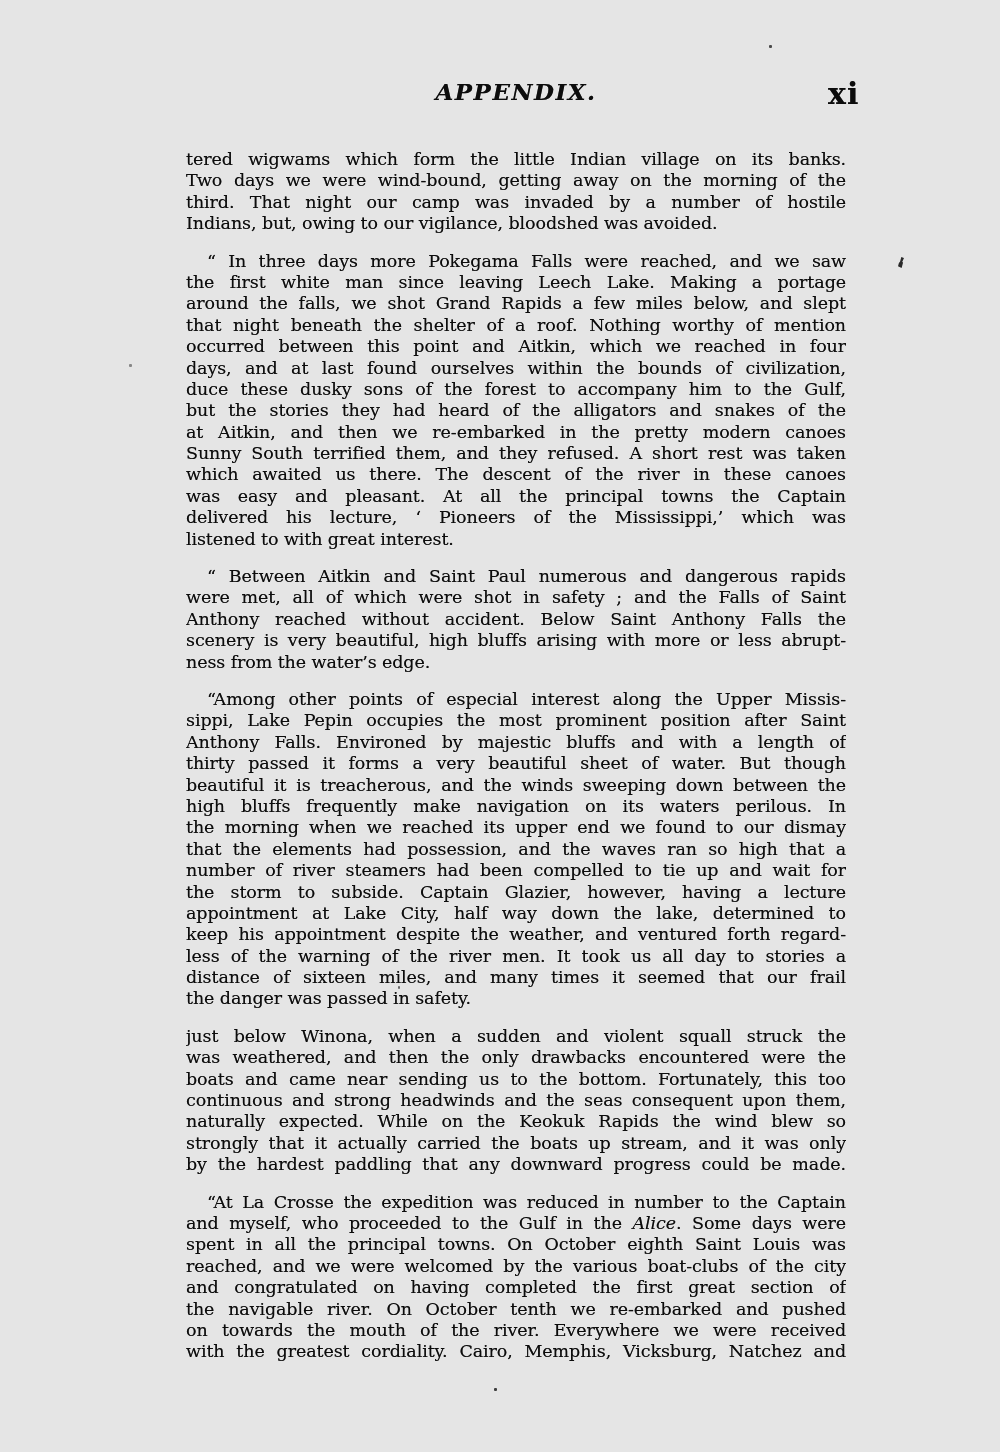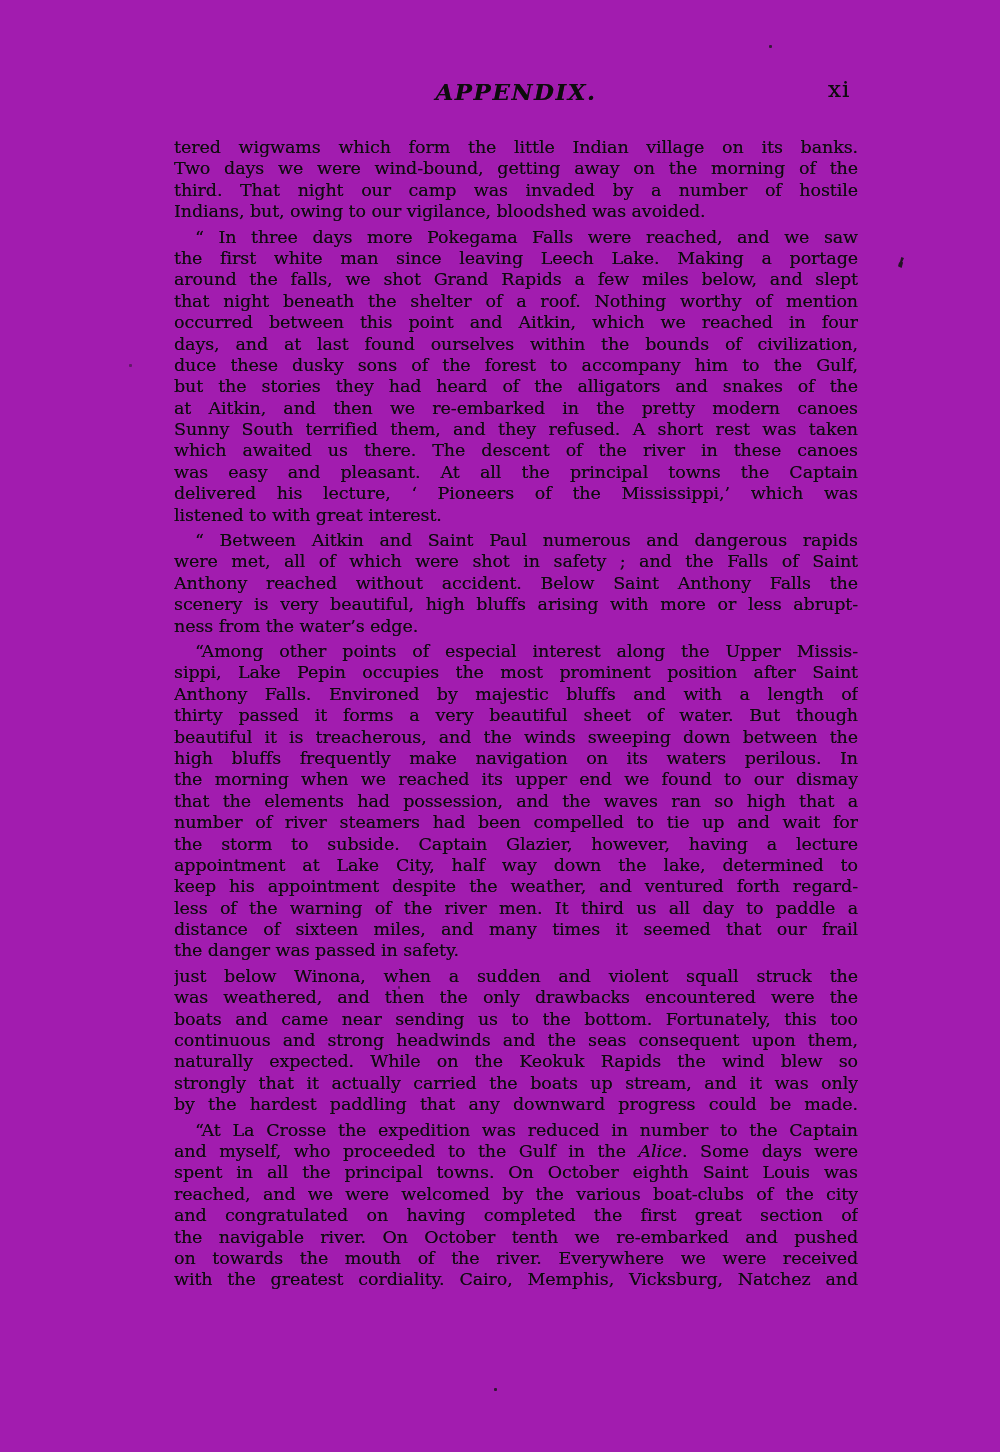--- a/index.html
+++ b/index.html
@@ -8,54 +8,54 @@
     height: 1452px;
     background: #ffffff;
     position: relative;
     font-family: "DejaVu Serif", serif;
     color: #0c0c0c;
     overflow: hidden;
   }
   .page {
     position: absolute;
     inset: 0;
-    background: #a21caf;
+    background: #e5e5e5;
   }
   .page-header {
     position: absolute;
     left: 170px;
     top: 78px;
     width: 692px;
     text-align: center;
     font-style: italic;
     font-weight: 700;
     font-size: 23px;
     letter-spacing: 1.5px;
     text-shadow: 0 0 0.5px rgba(0,0,0,0.55);
   }
   .page-number {
     position: absolute;
     left: 828px;
     top: 76px;
-    font-weight: 400;
-    font-size: 23px;
+    font-weight: 700;
+    font-size: 30px;
     letter-spacing: 1px;
     text-shadow: 0 0 0.5px rgba(0,0,0,0.55);
   }
   .body-text {
     position: absolute;
     left: 170px;
     top: 133px;
     width: 692px;
     font-size: 17.5px;
     line-height: 21.4px;
     letter-spacing: -0.1px;
     text-shadow: 0 0 0.45px rgba(0,0,0,0.5);
   }
-  .paragraph { margin: 4px; }
+  .paragraph { margin: 16px; }
   .line {
     height: 21.4px;
     overflow: hidden;
     text-align: justify;
     text-align-last: justify;
     white-space: normal;
   }
   .line.short { text-align-last: left; }
   .line.indent { padding-left: 21px; }
   .line i { font-style: italic; }
@@ -115,21 +115,21 @@
         <div class="line">Anthony Falls. Environed by majestic bluffs and with a length of</div>
         <div class="line">thirty passed it forms a very beautiful sheet of water. But though</div>
         <div class="line">beautiful it is treacherous, and the winds sweeping down between the</div>
         <div class="line">high bluffs frequently make navigation on its waters perilous. In</div>
         <div class="line">the morning when we reached its upper end we found to our dismay</div>
         <div class="line">that the elements had possession, and the waves ran so high that a</div>
         <div class="line">number of river steamers had been compelled to tie up and wait for</div>
         <div class="line">the storm to subside. Captain Glazier, however, having a lecture</div>
         <div class="line">appointment at Lake City, half way down the lake, determined to</div>
         <div class="line">keep his appointment despite the weather, and ventured forth regard-</div>
-        <div class="line">less of the warning of the river men. It third us all day to paddle a</div>
+        <div class="line">less of the warning of the river men. It took us all day to stories a</div>
         <div class="line">distance of sixteen miles, and many times it seemed that our frail</div>
         <div class="line short">the danger was passed in safety.</div>
       </div>
       <div class="paragraph">
         <div class="line">just below Winona, when a sudden and violent squall struck the</div>
         <div class="line">was weathered, and then the only drawbacks encountered were the</div>
         <div class="line">boats and came near sending us to the bottom. Fortunately, this too</div>
         <div class="line">continuous and strong headwinds and the seas consequent upon them,</div>
         <div class="line">naturally expected. While on the Keokuk Rapids the wind blew so</div>
         <div class="line">strongly that it actually carried the boats up stream, and it was only</div>

